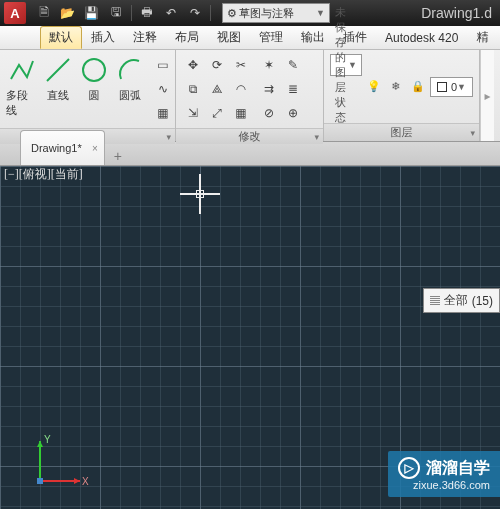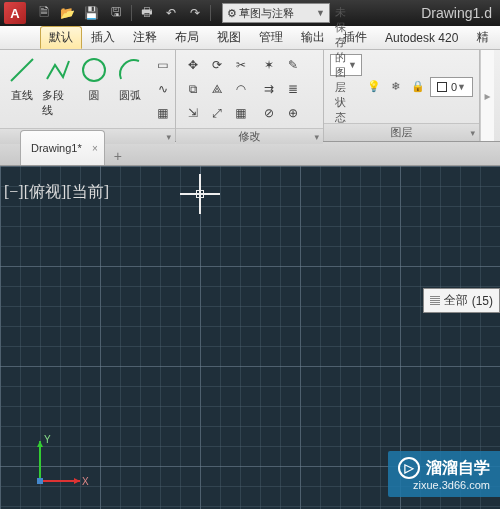--- a/index.html
+++ b/index.html
@@ -41,21 +41,21 @@
 .doc-tab { height: 35px; background: linear-gradient(#fcfcfc, #eee); border: 1px solid #aaa; border-bottom: none; border-radius: 4px 4px 0 0; padding: 0 22px 0 10px; font-size: 11px; color: #333; display: flex; align-items: center; position: relative; }
 .tab-x { position: absolute; right: 6px; font-size: 10px; color: #888; }
 .tab-plus { width: 18px; height: 18px; margin-left: 4px; color: #777; font-size: 14px; display: flex; align-items: center; justify-content: center; }
 
 .viewport { position: relative; height: 343px; background: #1f2f3a; overflow: hidden; }
 .grid-line-v { position: absolute; top: 0; bottom: 0; width: 1px; background: rgba(80,100,115,0.4); }
 .grid-line-h { position: absolute; left: 0; right: 0; height: 1px; background: rgba(80,100,115,0.4); }
 .grid-major-v { width: 1px; background: rgba(110,130,145,0.6); }
 .grid-major-h { height: 1px; background: rgba(110,130,145,0.6); }
 
-.view-label { position: absolute; top: 16px; left: 4px; font-size: 16px; color: #ddd; font-family: SimSun, serif; }
+.view-label { position: absolute; top: 0; left: 4px; font-size: 12px; color: #ddd; font-family: SimSun, serif; }
 .cursor-cross { position: absolute; left: 180px; top: 8px; width: 40px; height: 40px; pointer-events: none; }
 .cursor-cross::before { content: ""; position: absolute; left: 19px; top: 0; width: 2px; height: 40px; background: #eee; }
 .cursor-cross::after { content: ""; position: absolute; top: 19px; left: 0; height: 2px; width: 40px; background: #eee; }
 .cursor-box { position: absolute; left: 16px; top: 16px; width: 8px; height: 8px; border: 1px solid #eee; }
 
 .count-badge { position: absolute; right: 0; top: 122px; background: #f4f4f4; border: 1px solid #888; padding: 3px 6px; font-size: 12px; color: #333; display: flex; align-items: center; gap: 4px; }
 .badge-grip { width: 10px; display: flex; flex-direction: column; gap: 1px; }
 .badge-grip span { height: 1px; background: #888; }
 
 .ucs { position: absolute; left: 30px; bottom: 18px; width: 60px; height: 60px; }
@@ -99,32 +99,32 @@
   <div class="menu-item">精</div>
 </div>
 
 <div class="ribbon">
 
   <div class="ribbon-panel" style="width:176px;">
     <div class="panel-body">
       <div class="big-btn">
         <div class="icon-holder">
             <svg width="30" height="30">
+              <polyline points="4,24 12,10 20,22 26,6" fill="none" stroke="#2a5" stroke-width="2"></polyline>
+            </svg>
+          </div>
+        <span>多段线</span>
+      </div>
+      <div class="big-btn">
+        <div class="icon-holder">
+            <svg width="30" height="30">
               <line x1="4" y1="26" x2="26" y2="4" stroke="#2a5" stroke-width="2"></line>
             </svg>
           </div>
         <span>直线</span>
-      </div>
-      <div class="big-btn">
-        <div class="icon-holder">
-            <svg width="30" height="30">
-              <polyline points="4,24 12,10 20,22 26,6" fill="none" stroke="#2a5" stroke-width="2"></polyline>
-            </svg>
-          </div>
-        <span>多段线</span>
       </div>
       <div class="big-btn">
         <div class="icon-holder">
             <svg width="30" height="30">
               <circle cx="15" cy="15" r="11" fill="none" stroke="#2a5" stroke-width="2"></circle>
             </svg>
           </div>
         <span>圆</span>
       </div>
       <div class="big-btn">

